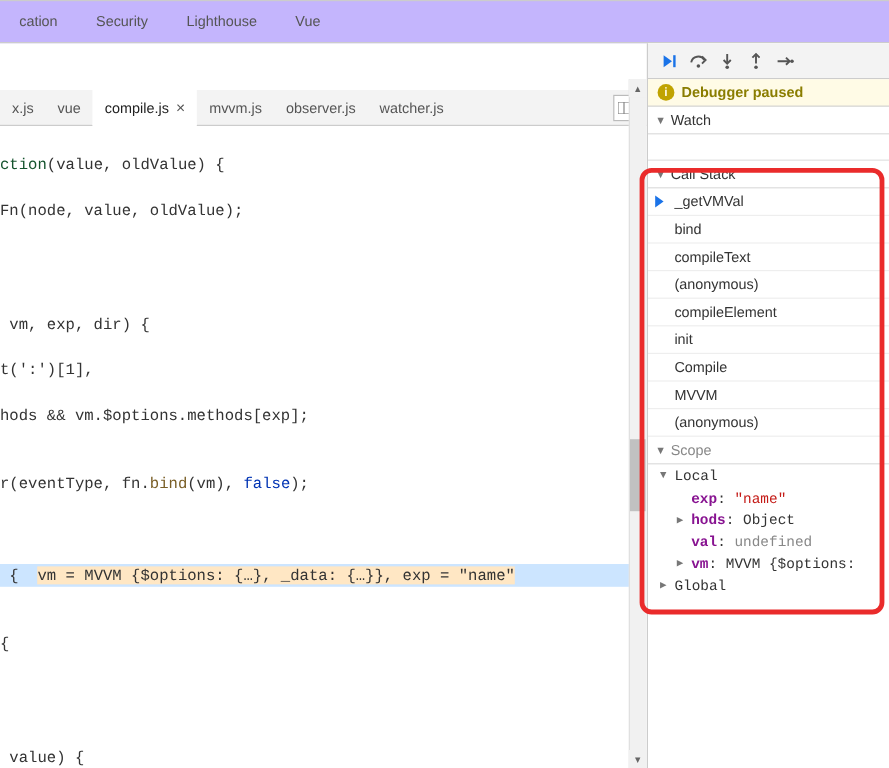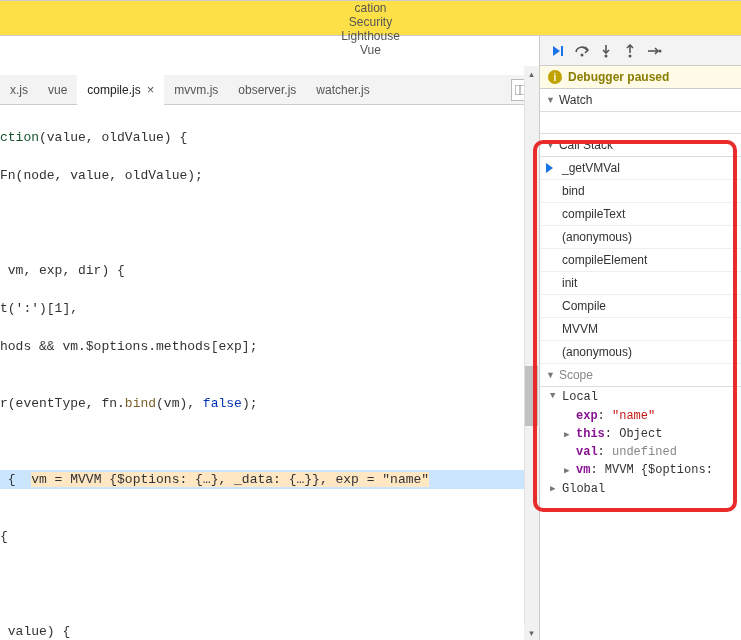--- a/index.html
+++ b/index.html
@@ -1,17 +1,17 @@
 <!DOCTYPE html>
 <html><head>
 <meta charset="utf-8">
 <style>
   * { margin: 0; padding: 0; box-sizing: border-box; }
   body { font-family: "Segoe UI", Arial, sans-serif; font-size: 12px; color: #333; background: #fff; width: 741px; height: 640px; overflow: hidden; }
-  .top-nav { height: 36px; border-bottom: 1px solid #ccc; display: flex; align-items: center; padding-left: 0; background: #fde047; border-top: 1px solid #ccc; flex-direction: column;}
+  .top-nav { height: 36px; border-bottom: 1px solid #ccc; display: flex; align-items: flex-start; padding-left: 0; background: #c4b5fd; border-top: 1px solid #ccc;}
   .top-nav .nav-item { padding: 0 16px; height: 100%; display: flex; align-items: center; color: #555; cursor: pointer; }
   .main { display: flex; height: calc(640px - 36px); }
   .left-pane { flex: 1; display: flex; flex-direction: column; position: relative; }
   .file-tabs { height: 30px; background: #f3f3f3; border-bottom: 1px solid #ccc; display: flex; align-items: center; position: relative; margin-top: 39px;}
   .file-tab { padding: 0 10px; height: 100%; display: flex; align-items: center; color: #555; border-right: 0; cursor: pointer; position: relative;}
   .file-tab.active { color: #222; background: #fff; }
   .file-tab.active::after { content: ""; position: absolute; bottom: -1px; left: 0; right: 0; height: 2px; background: #fff; }
   .file-tab.active::before { content: ""; position: absolute; top: 0; left: 0; right: 0; height: 0; }
   .file-tab .close-x { margin-left: 6px; font-size: 13px; color: #555; }
   .file-tabs-end { margin-left: auto; display: flex; align-items: center; padding-right: 6px; }
@@ -217,21 +217,21 @@
 
     <div class="scope-item">
       <span class="tri-inline">▼</span>
       <span>Local</span>
     </div>
     <div class="scope-sub">
       <span class="prop">exp</span>: <span class="strv">"name"</span>
     </div>
     <div class="scope-sub">
       <span class="tri-inline">▶</span>
-      <span class="prop">this</span>: <span class="objv">Object</span>
+      <span class="prop">hods</span>: <span class="objv">Object</span>
     </div>
     <div class="scope-sub">
       <span class="prop">val</span>: <span class="kwv">undefined</span>
     </div>
     <div class="scope-sub">
       <span class="tri-inline">▶</span>
       <span class="prop">vm</span>: <span class="objv">MVVM {$options:</span>
     </div>
     <div class="scope-item">
       <span class="tri-inline">▶</span>

